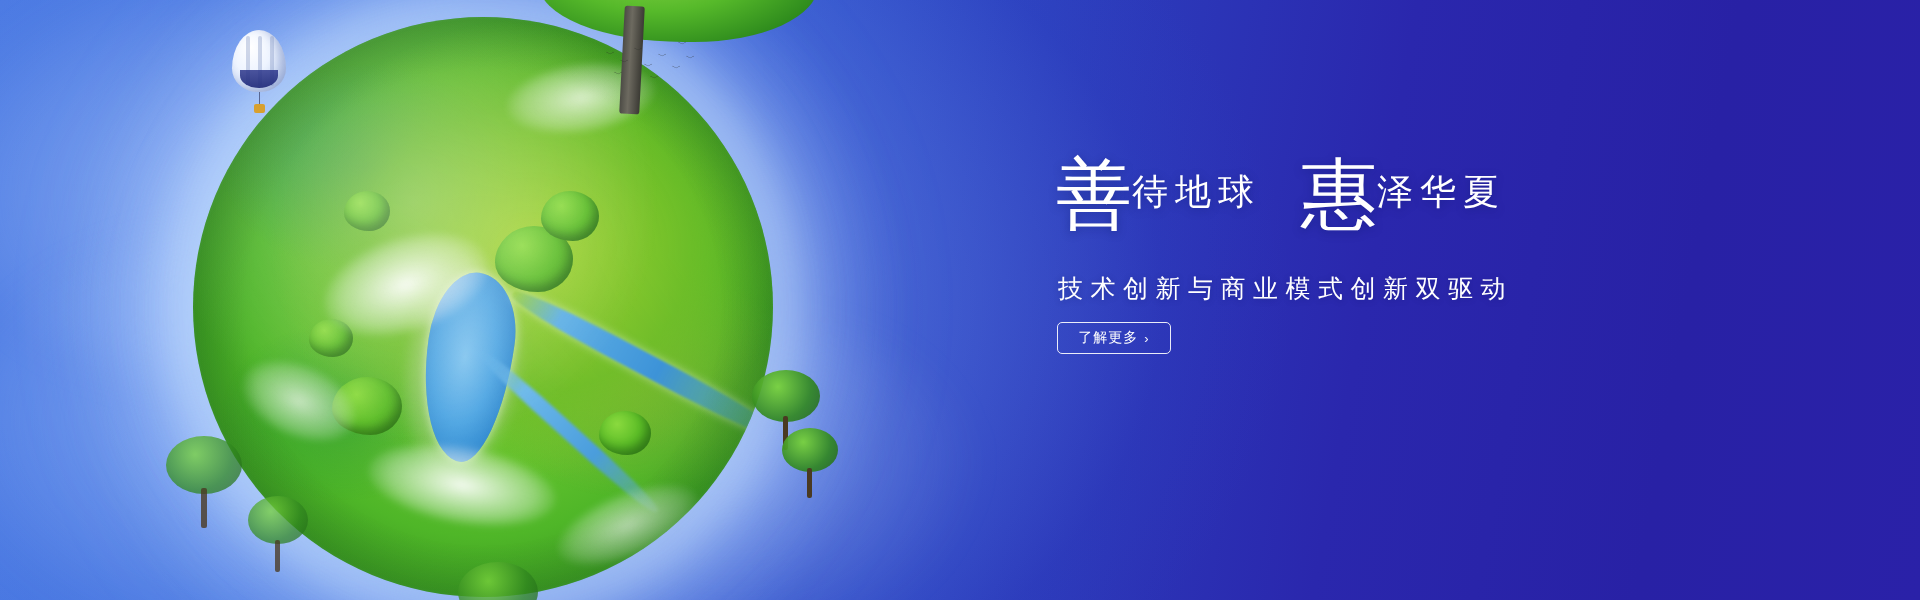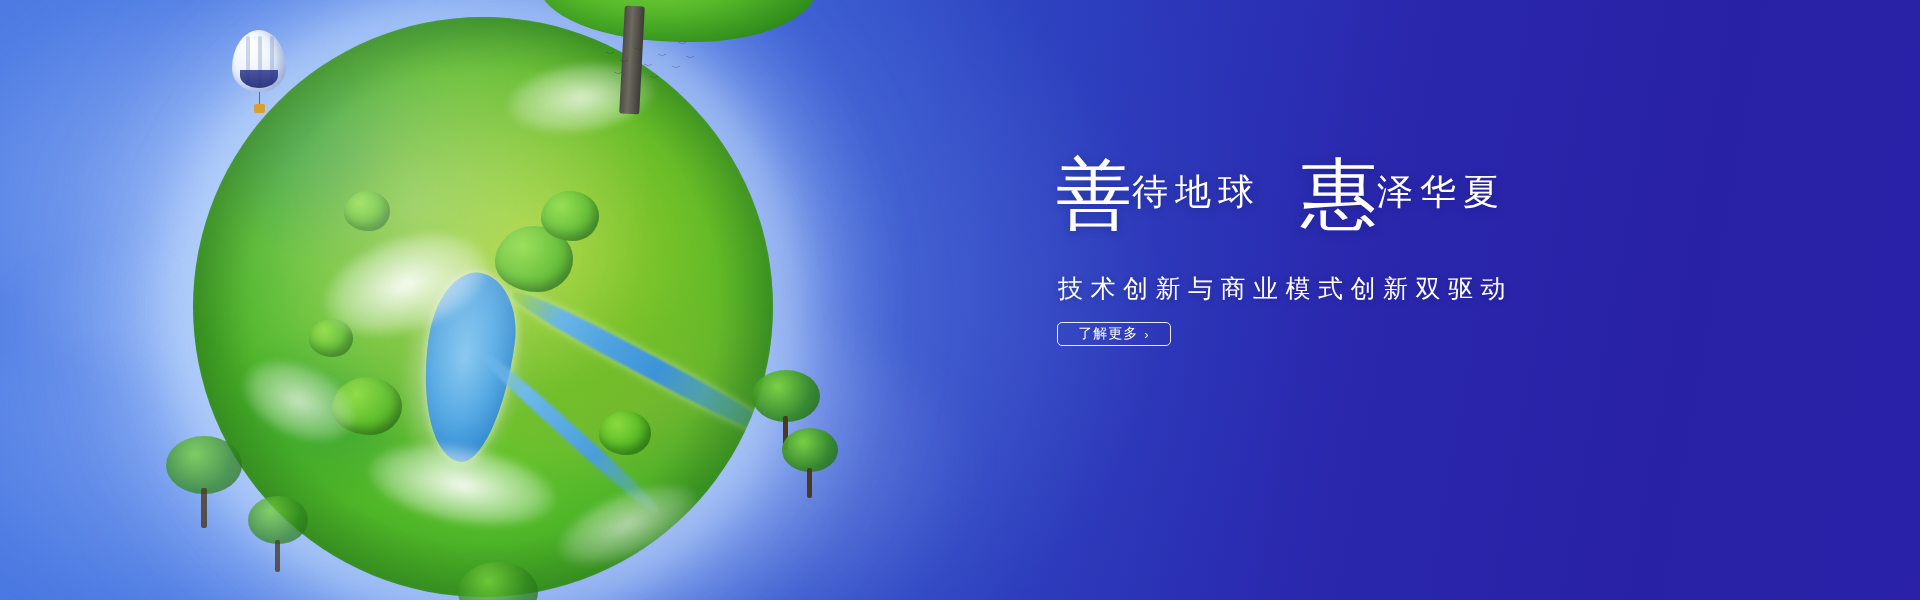--- a/index.html
+++ b/index.html
@@ -117,21 +117,21 @@
     font-style:normal;}
   .sm-chars{font-family:"Liberation Serif","DejaVu Serif",serif;font-size:36px;line-height:36px;
     letter-spacing:7px;vertical-align:2px;}
   .gap{display:inline-block;width:40px;}
   #subtitle{position:absolute;top:228px;left:2px;white-space:nowrap;color:#ffffff;
     font-family:"Liberation Sans","DejaVu Sans",sans-serif;font-size:25px;letter-spacing:7.5px;
     text-shadow:0 1px 6px rgba(10,20,90,0.3);margin-top:32px;}
   #desc{position:absolute;top:271px;left:2px;white-space:nowrap;color:#ffffff;
     font-family:"Liberation Sans","DejaVu Sans",sans-serif;font-size:16px;letter-spacing:.4px;opacity:.97;
     text-shadow:0 1px 5px rgba(10,20,90,0.3);}
-  #cta{position:absolute;top:310px;left:1px;width:114px;height:24px;
+  #cta{position:absolute;top:310px;left:1px;width:114px;height:32px;
     border:1px solid rgba(255,255,255,0.9);border-radius:5px;background:transparent;
     color:#fff;font-family:"Liberation Sans","DejaVu Sans",sans-serif;font-size:14px;
     display:flex;align-items:center;justify-content:center;gap:6px;cursor:pointer;
     letter-spacing:1px;padding:0 12px;}
   #cta .chev{font-size:13px;opacity:.95;}
 </style>
 </head>
 <body>
 
 <div id="banner">

